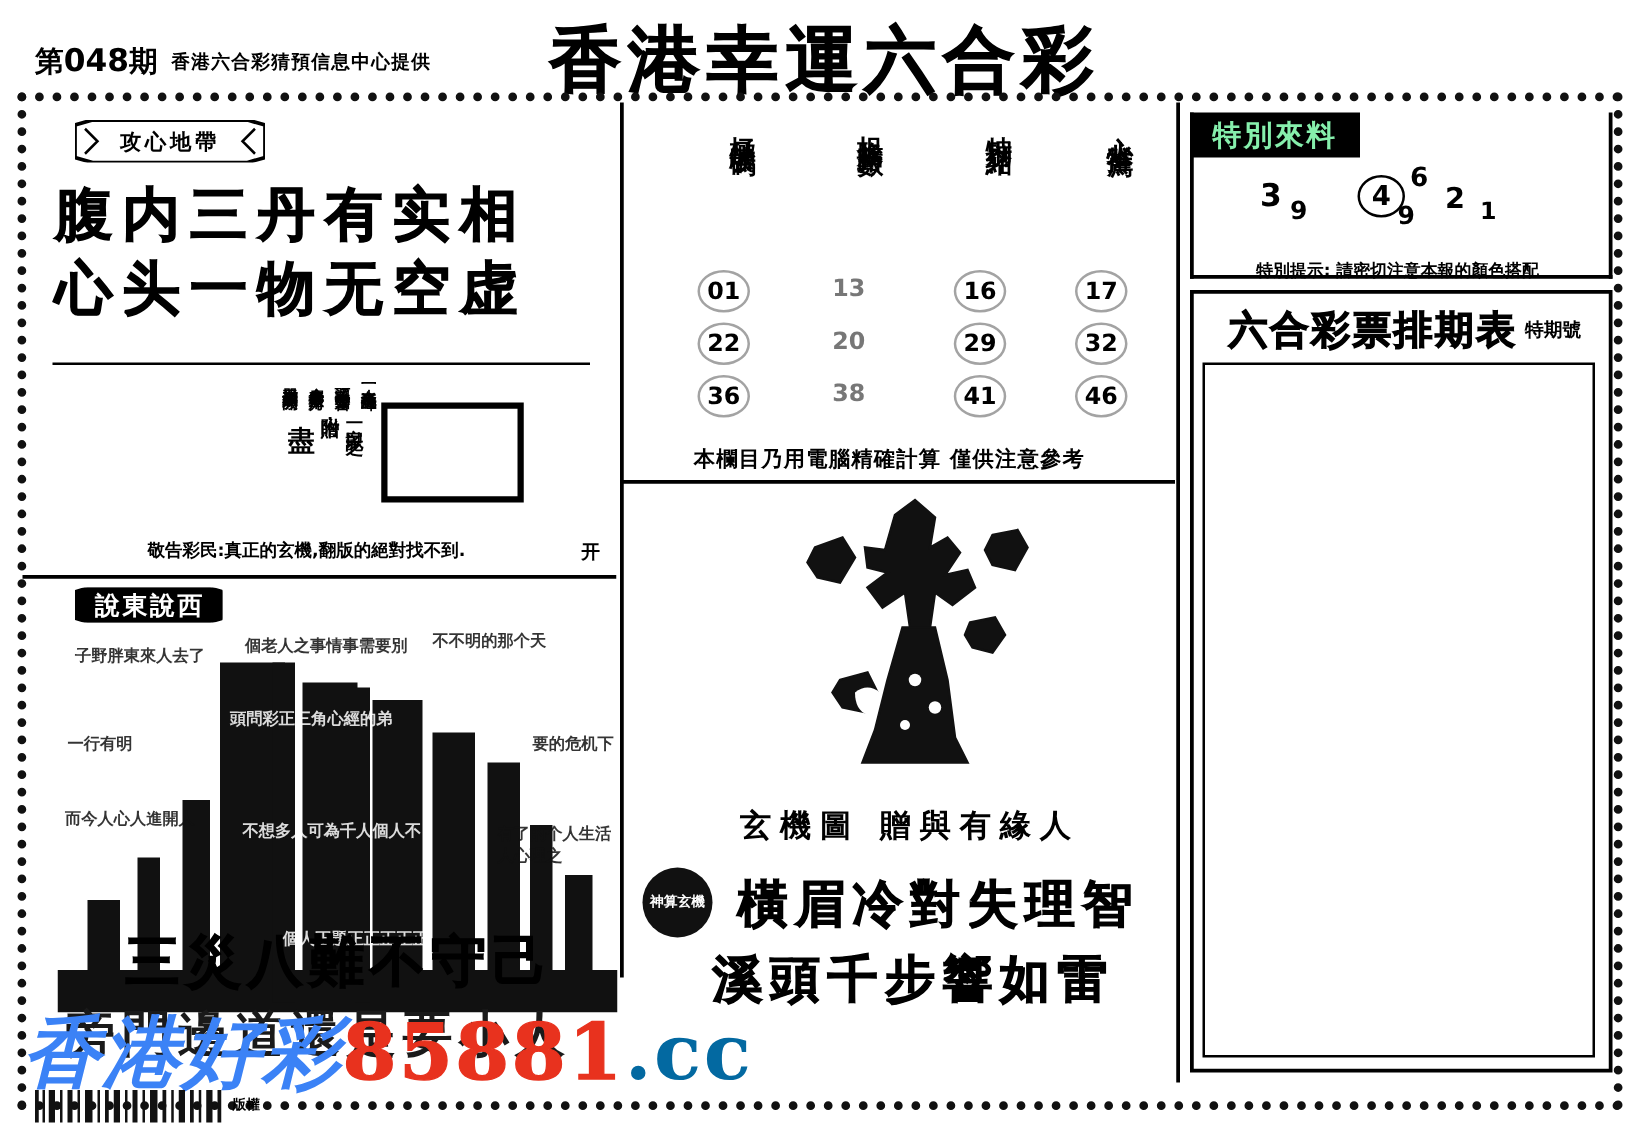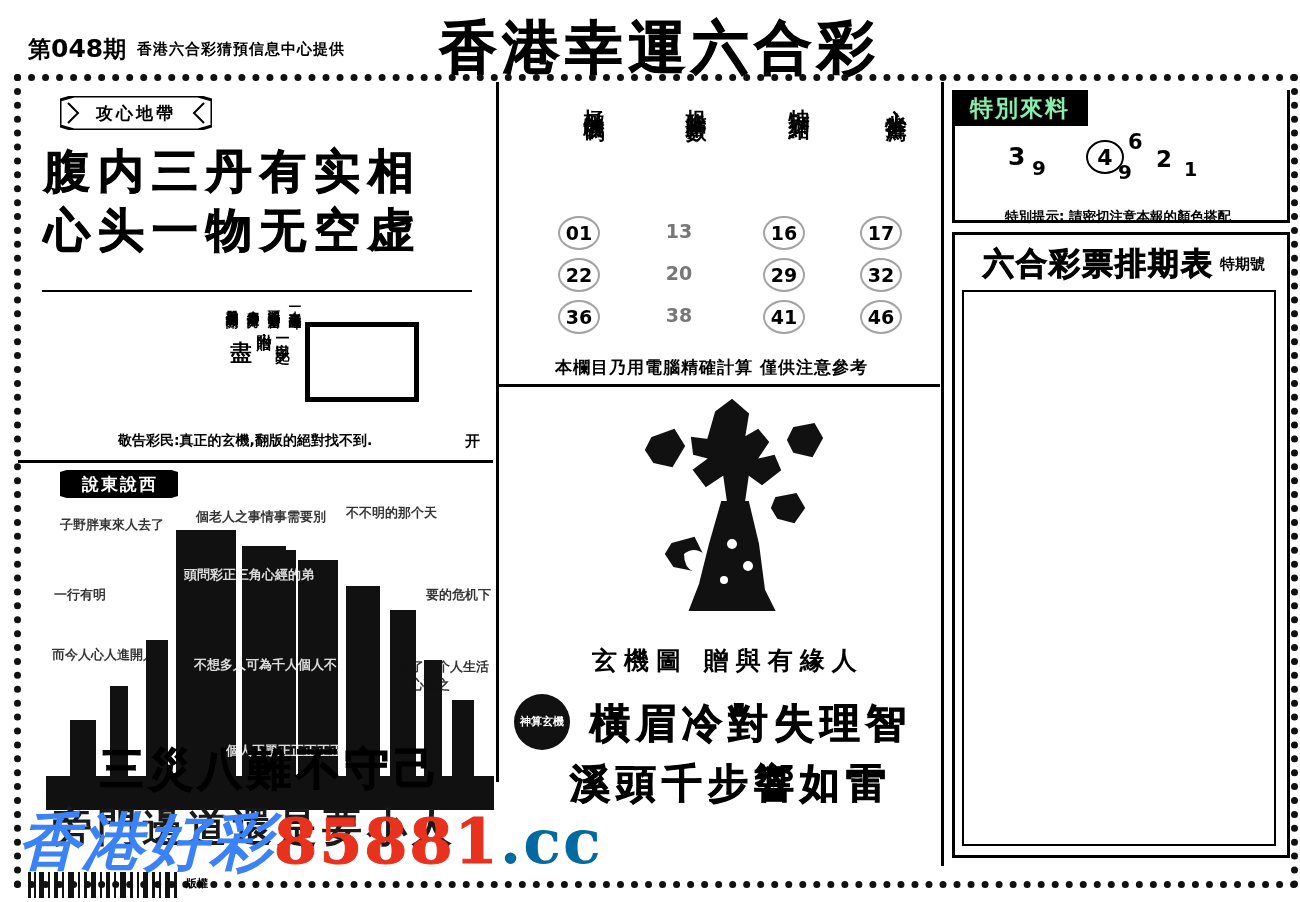--- a/index.html
+++ b/index.html
@@ -66,21 +66,21 @@
     position:absolute;left:96px;top:350px;font-size:14px;font-weight:bold;letter-spacing:0px;
   }
   .notice-kai{position:absolute;left:443px;top:350px;font-size:15px;font-weight:bold;}
 
   .hr-left2{position:absolute;left:-4px;top:378px;width:475px;height:3px;background:#000;}
 
   .talk-ribbon{position:absolute;left:38px;top:388px;width:118px;height:28px;}
   .talk-ribbon .txt{
     position:absolute;left:0;top:0;width:120px;height:28px;
     display:flex;align-items:center;justify-content:center;
-    font-size:17px;font-weight:bold;letter-spacing:2px;
+    font-size:20px;font-weight:bold;letter-spacing:2px;
     font-family:"DejaVu Serif","Liberation Serif",serif;
   }
 
   
   .scan{position:absolute;left:24px;top:408px;width:448px;height:320px;overflow:hidden;}
   .smudge{position:absolute;background:#111;}
   .scan-text{position:absolute;color:#111;font-size:13px;font-weight:bold;font-family:"DejaVu Serif","Liberation Serif",serif;opacity:.85;}
   .scan-text.w{color:#fff;}
 
   .big-line1{

